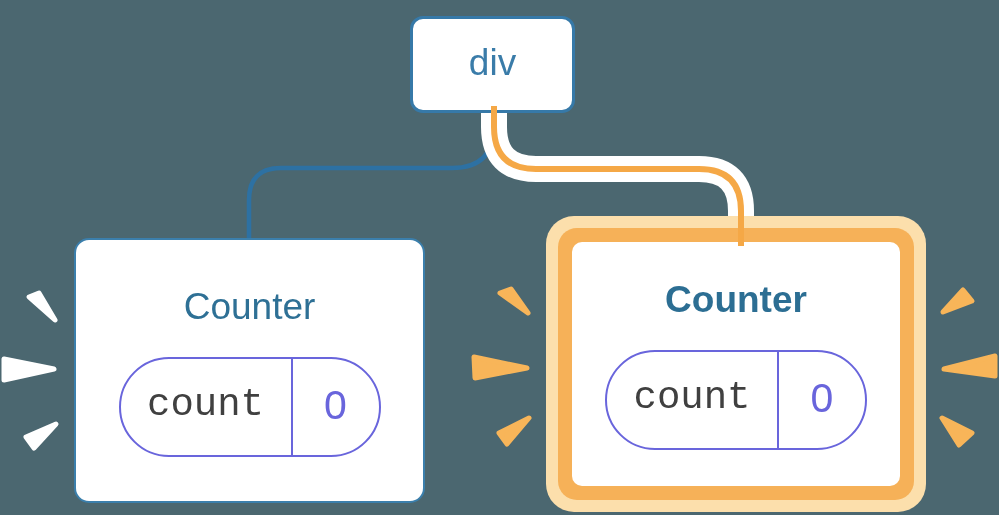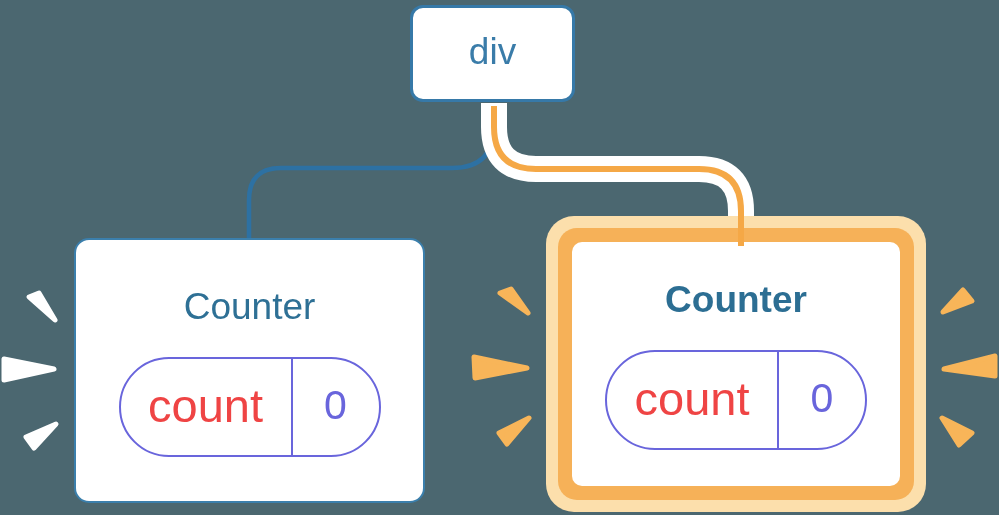--- a/index.html
+++ b/index.html
@@ -8,21 +8,21 @@
     width:999px;height:515px;
     background:#4B6770;
     overflow:hidden;
     font-family:"Liberation Sans", sans-serif;
   }
   svg.layer{position:absolute;left:0;top:0;width:999px;height:515px;}
   #connector-layer{z-index:1;}
   #overlay-layer{z-index:3;pointer-events:none;}
 
   .root-node{
-    position:absolute;left:410px;top:5px;width:165px;height:97px;
+    position:absolute;left:410px;top:16px;width:165px;height:97px;
     background:#fff;border:3px solid #3679A8;border-radius:13px;
     box-sizing:border-box;z-index:2;
     display:flex;align-items:center;justify-content:center;
   }
   .root-node .label{
     color:#3A7CA9;font-size:37px;line-height:1;padding-bottom:4px;
   }
 
   .card-left{
     position:absolute;left:74px;top:238px;width:351px;height:265px;
@@ -58,21 +58,21 @@
     box-sizing:border-box;background:#fff;
     display:flex;align-items:stretch;
   }
   .state-name-seg{
     width:170px;display:flex;align-items:center;justify-content:center;
     border-right:2px solid #6965DC;
   }
   .state-value-seg{
     flex:1;display:flex;align-items:center;justify-content:center;
   }
-  .state-name{color:#ef4444;font-size:47px;padding-bottom:4px;}
+  .state-name{color:#404040;font-size:39px;padding-bottom:4px;font-family:Liberation Mono, monospace;}
   .state-value{color:#6965DC;font-size:41px;padding-bottom:4px;}
 </style>
 </head>
 <body>
 
 <div class="canvas">
 
   <svg class="layer" id="connector-layer" viewBox="0 0 999 515">
 
     <path d="M 494 103 L 494 126 Q 494 168 452 168 L 281 168 Q 249 168 249 200 L 249 242" fill="none" stroke="#2D71A3" stroke-width="4.5"></path>

